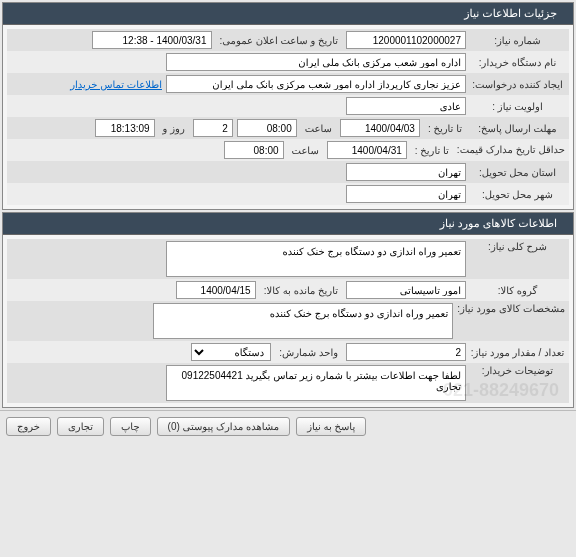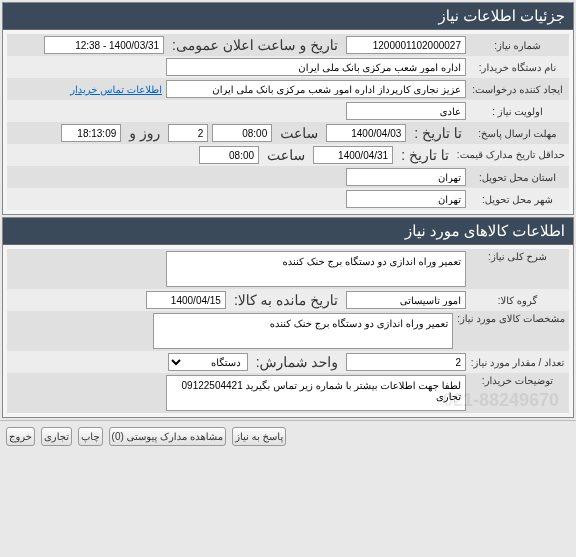--- a/index.html
+++ b/index.html
@@ -15,22 +15,22 @@
   direction: rtl;
 }
 .panel {
   border: 1px solid #888;
   margin: 2px;
   background: #f5f5f5;
 }
 .panel-header {
   background: #3a4a5a;
   color: #fff;
-  padding: 4px 8px;
-  font-size: 15px;
+  padding: 4px 16px;
+  font-size: 11px;
   border-bottom: 1px solid #666;
 }
 .panel-body {
   padding: 4px;
 }
 .row {
   display: flex;
   align-items: center;
   padding: 2px 4px;
   gap: 4px;
@@ -44,21 +44,21 @@
 .label {
   min-width: 95px;
   text-align: center;
   color: #333;
   font-size: 10px;
 }
 .label-sm {
   min-width: auto;
   padding: 0 4px;
   color: #333;
-  font-size: 14px;
+  font-size: 10px;
 }
 input[type="text"], .text-field {
   background: #fff;
   border: 1px solid #999;
   padding: 2px 4px;
   font-family: Tahoma, Arial, sans-serif;
   font-size: 10px;
   height: 18px;
   direction: rtl;
 }
@@ -102,21 +102,21 @@
   justify-content: flex-end;
   gap: 6px;
   padding: 6px;
   background: #e8e8e8;
   border-top: 1px solid #bbb;
 }
 button {
   background: linear-gradient(#fdfdfd, #e0e0e0);
   border: 1px solid #999;
   border-radius: 3px;
-  padding: 3px 2px;
+  padding: 3px 10px;
   font-family: Tahoma, Arial, sans-serif;
   font-size: 10px;
   cursor: pointer;
   color: #333;
 }
 select {
   background: #fff;
   border: 1px solid #999;
   padding: 1px 2px;
   font-family: Tahoma, Arial, sans-serif;

